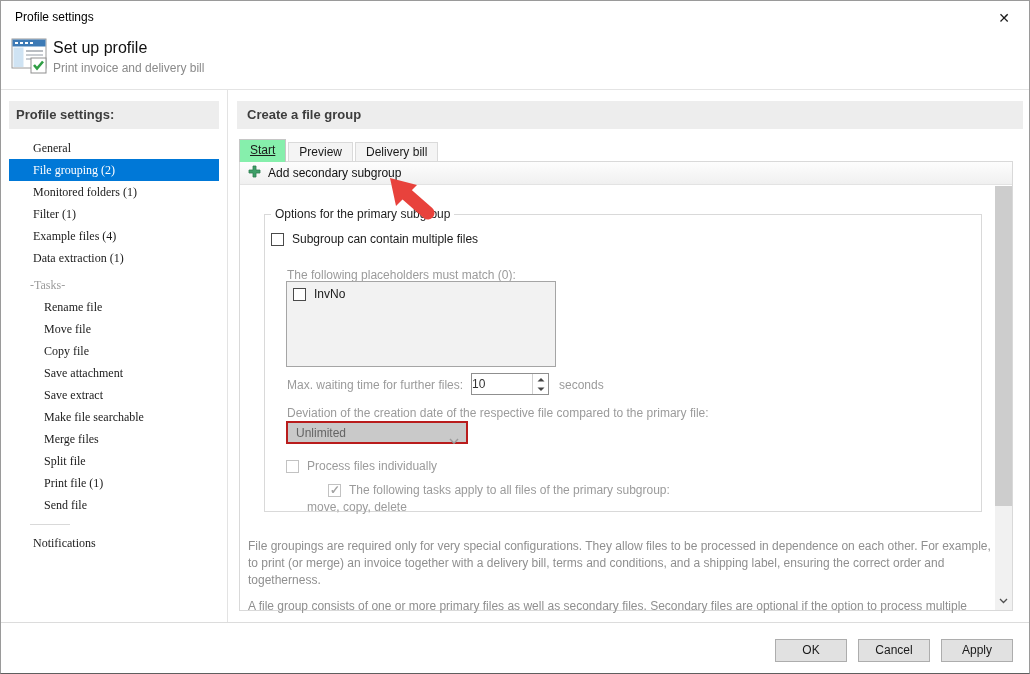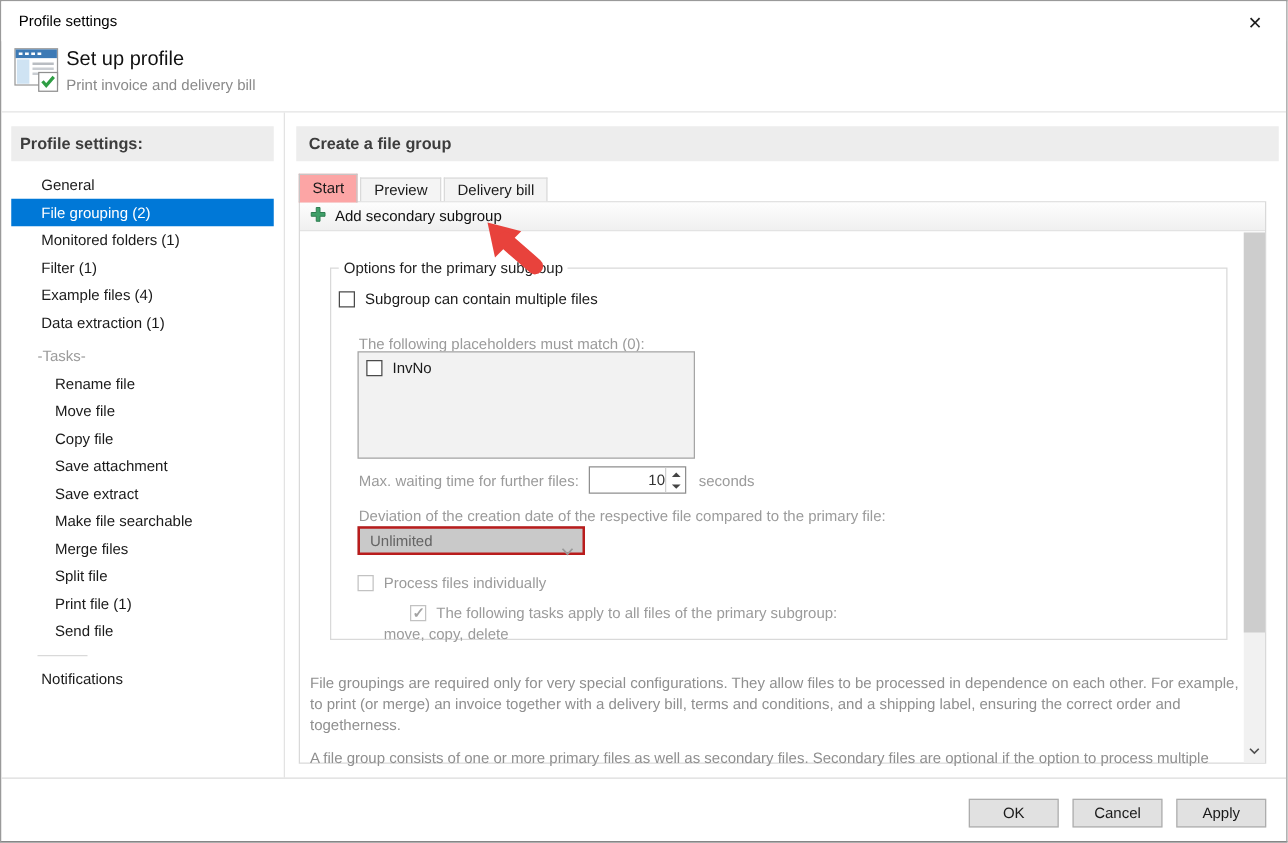--- a/index.html
+++ b/index.html
@@ -24,32 +24,32 @@
   .hdr-title { position:absolute; left:52px; top:38px; font-size:16px; color:#111; }
   .hdr-sub { position:absolute; left:52px; top:60px; font-size:12px; color:#8a8a8a; }
   .content-topline { position:absolute; left:0; right:0; top:88px; height:1px; background:#e4e4e4; }
   .content-bottomline { position:absolute; left:0; right:0; top:621px; height:1px; background:#dcdcdc; }
   .v-divider { position:absolute; left:226px; top:89px; height:532px; width:1px; background:#e3e3e3; }
   
   .side { position:absolute; left:8px; top:100px; width:210px; }
   .panel-head { height:28px; line-height:28px; background:#ededed; color:#3d3d3d;
                 font-weight:bold; font-size:13px; padding-left:7px; }
   .side-list { margin-top:8px; }
-  .side-item { height:22px; line-height:22px; padding-left:24px; cursor:pointer; white-space:nowrap; }
+  .side-item { height:22px; line-height:22px; padding-left:24px; cursor:pointer; white-space:nowrap;font-family:Liberation Serif, serif; }
   .side-item.task { padding-left:35px; }
   .side-item.section { padding-left:21px; color:#9b9b9b; cursor:default; margin-top:5px; }
   .side-item.selected { background:#0078d7; color:#fff; }
   .side-divider { height:1px; width:40px; background:#d9d9d9; margin:8px 0 7px 21px; }
   
   .main-head { position:absolute; left:236px; top:100px; width:786px; height:28px; line-height:28px;
                background:#ededed; color:#3d3d3d; font-weight:bold; font-size:13px; padding-left:10px; }
   .tabs { position:absolute; left:238px; top:138px; height:22px; display:flex; align-items:flex-end; z-index:3; }
   .tab { height:19px; line-height:18px; padding:0 10px; background:#f4f4f4;
          border:1px solid #dadada; border-bottom:none; margin-right:2px; cursor:pointer; }
-  .tab.active { height:23px; line-height:21px; background:#fca5a5; border-color:#c6c6c6; margin-bottom:-1px; }
+  .tab.active { height:23px; line-height:21px; background:#86efac; border-color:#c6c6c6; margin-bottom:-1px;text-decoration:underline; }
   .tabpanel { position:absolute; left:238px; top:160px; width:774px; height:450px;
               background:#fff; border:1px solid #d9d9d9; }
   .add-row { position:absolute; left:0; top:0; right:0; height:23px; display:flex; align-items:center;
              gap:7px; padding-left:8px; background:linear-gradient(#fdfdfd,#f0f0f0);
              border-bottom:1px solid #e3e3e3; cursor:pointer; color:#111; }
   
   .scroll { position:absolute; top:24px; right:0; bottom:0; width:17px; background:#f1f1f1; }
   .scroll-thumb { position:absolute; top:0; left:0; width:17px; height:320px; background:#cdcdcd; }
   .scroll-down { position:absolute; bottom:1px; left:0; width:17px; height:16px;
                  display:flex; align-items:center; justify-content:center; cursor:pointer; }
@@ -63,21 +63,21 @@
   .cb.checked::after { content:"\2713"; position:absolute; left:1px; top:-2px;
                        font-size:12px; font-weight:bold; color:#a3a3a3; }
   .muted { color:#9b9b9b; }
   .lbl { position:absolute; white-space:nowrap; }
   .listbox { position:absolute; left:21px; top:66px; width:270px; height:86px;
              background:#f2f2f2; border:1px solid #a5a5a5; padding:5px 6px; }
   .listbox .cb { border-color:#4a4a4a; }
   .listbox-item { display:flex; align-items:center; }
   .spinbox { position:absolute; left:206px; top:158px; width:78px; height:22px;
              border:1px solid #8f8f8f; background:#fff; display:flex; }
-  .spin-input { flex:1; border:none; outline:none; text-align:right; font-size:12px;
+  .spin-input { flex:1; border:none; outline:none; text-align:left; font-size:12px;
                 color:#333; font-family:"Liberation Sans",sans-serif; background:transparent; width:50px; }
   .spin-col { width:16px; border-left:1px solid #d0d0d0; display:flex; flex-direction:column; }
   .spin-btn { flex:1; display:flex; align-items:center; justify-content:center; cursor:pointer; }
   .dropdown { position:absolute; left:21px; top:206px; width:182px; height:23px; background:#c9c9c9;
               border:2px solid #b91c1c; color:#646464; line-height:21px; padding-left:8px; }
   .dropdown .chev { position:absolute; right:7px; top:8px; }
   .paras { position:absolute; left:8px; top:376px; width:744px; }
   .paras p { color:#8f8f8f; line-height:17px; margin-bottom:9px; }
   
   .red-arrow { position:absolute; left:378px; top:171px; z-index:5; pointer-events:none; }

